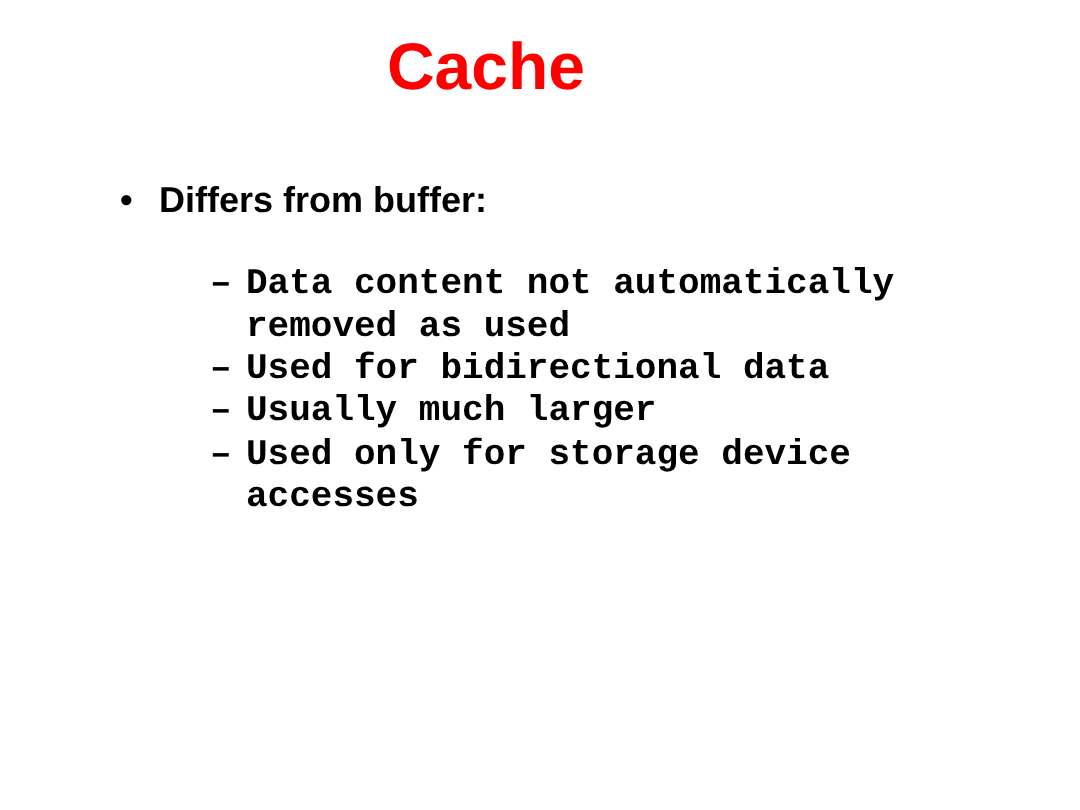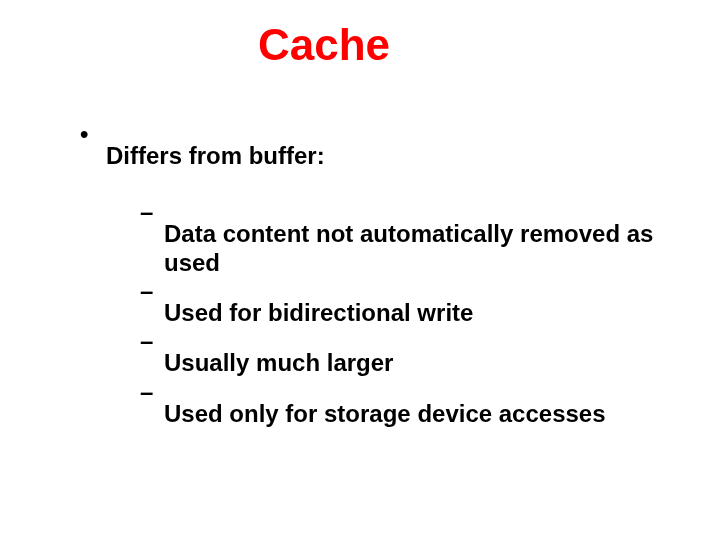--- a/index.html
+++ b/index.html
@@ -45,34 +45,34 @@
     width: 26px;
     flex: 0 0 26px;
     color: #000;
   }
   .bullet1 .mark::before {
     content: "•";
   }
   .sublist {
     margin-left: 60px;
     margin-bottom: 28px;
+    font-family: Liberation Mono, monospace;
   }
   .bullet2 {
     display: flex;
   }
   .bullet2 .mark {
     width: 24px;
     flex: 0 0 24px;
   }
   .bullet2 .mark::before {
     content: "–";
   }
   .text {
     flex: 1 1 auto;
-    margin-top: 22px;
   }
 </style>
 </head>
 <body>
 
 <div class="slide">
 
   <div class="title">Cache</div>
 
   <div class="body">
@@ -82,21 +82,21 @@
       <span class="text">Differs from buffer:</span>
     </div>
 
     <div class="sublist">
       <div class="bullet2">
         <span class="mark"></span>
         <span class="text">Data content not automatically removed as used</span>
       </div>
       <div class="bullet2">
         <span class="mark"></span>
-        <span class="text">Used for bidirectional write</span>
+        <span class="text">Used for bidirectional data</span>
       </div>
       <div class="bullet2">
         <span class="mark"></span>
         <span class="text">Usually much larger</span>
       </div>
       <div class="bullet2">
         <span class="mark"></span>
         <span class="text">Used only for storage device accesses</span>
       </div>
     </div>

